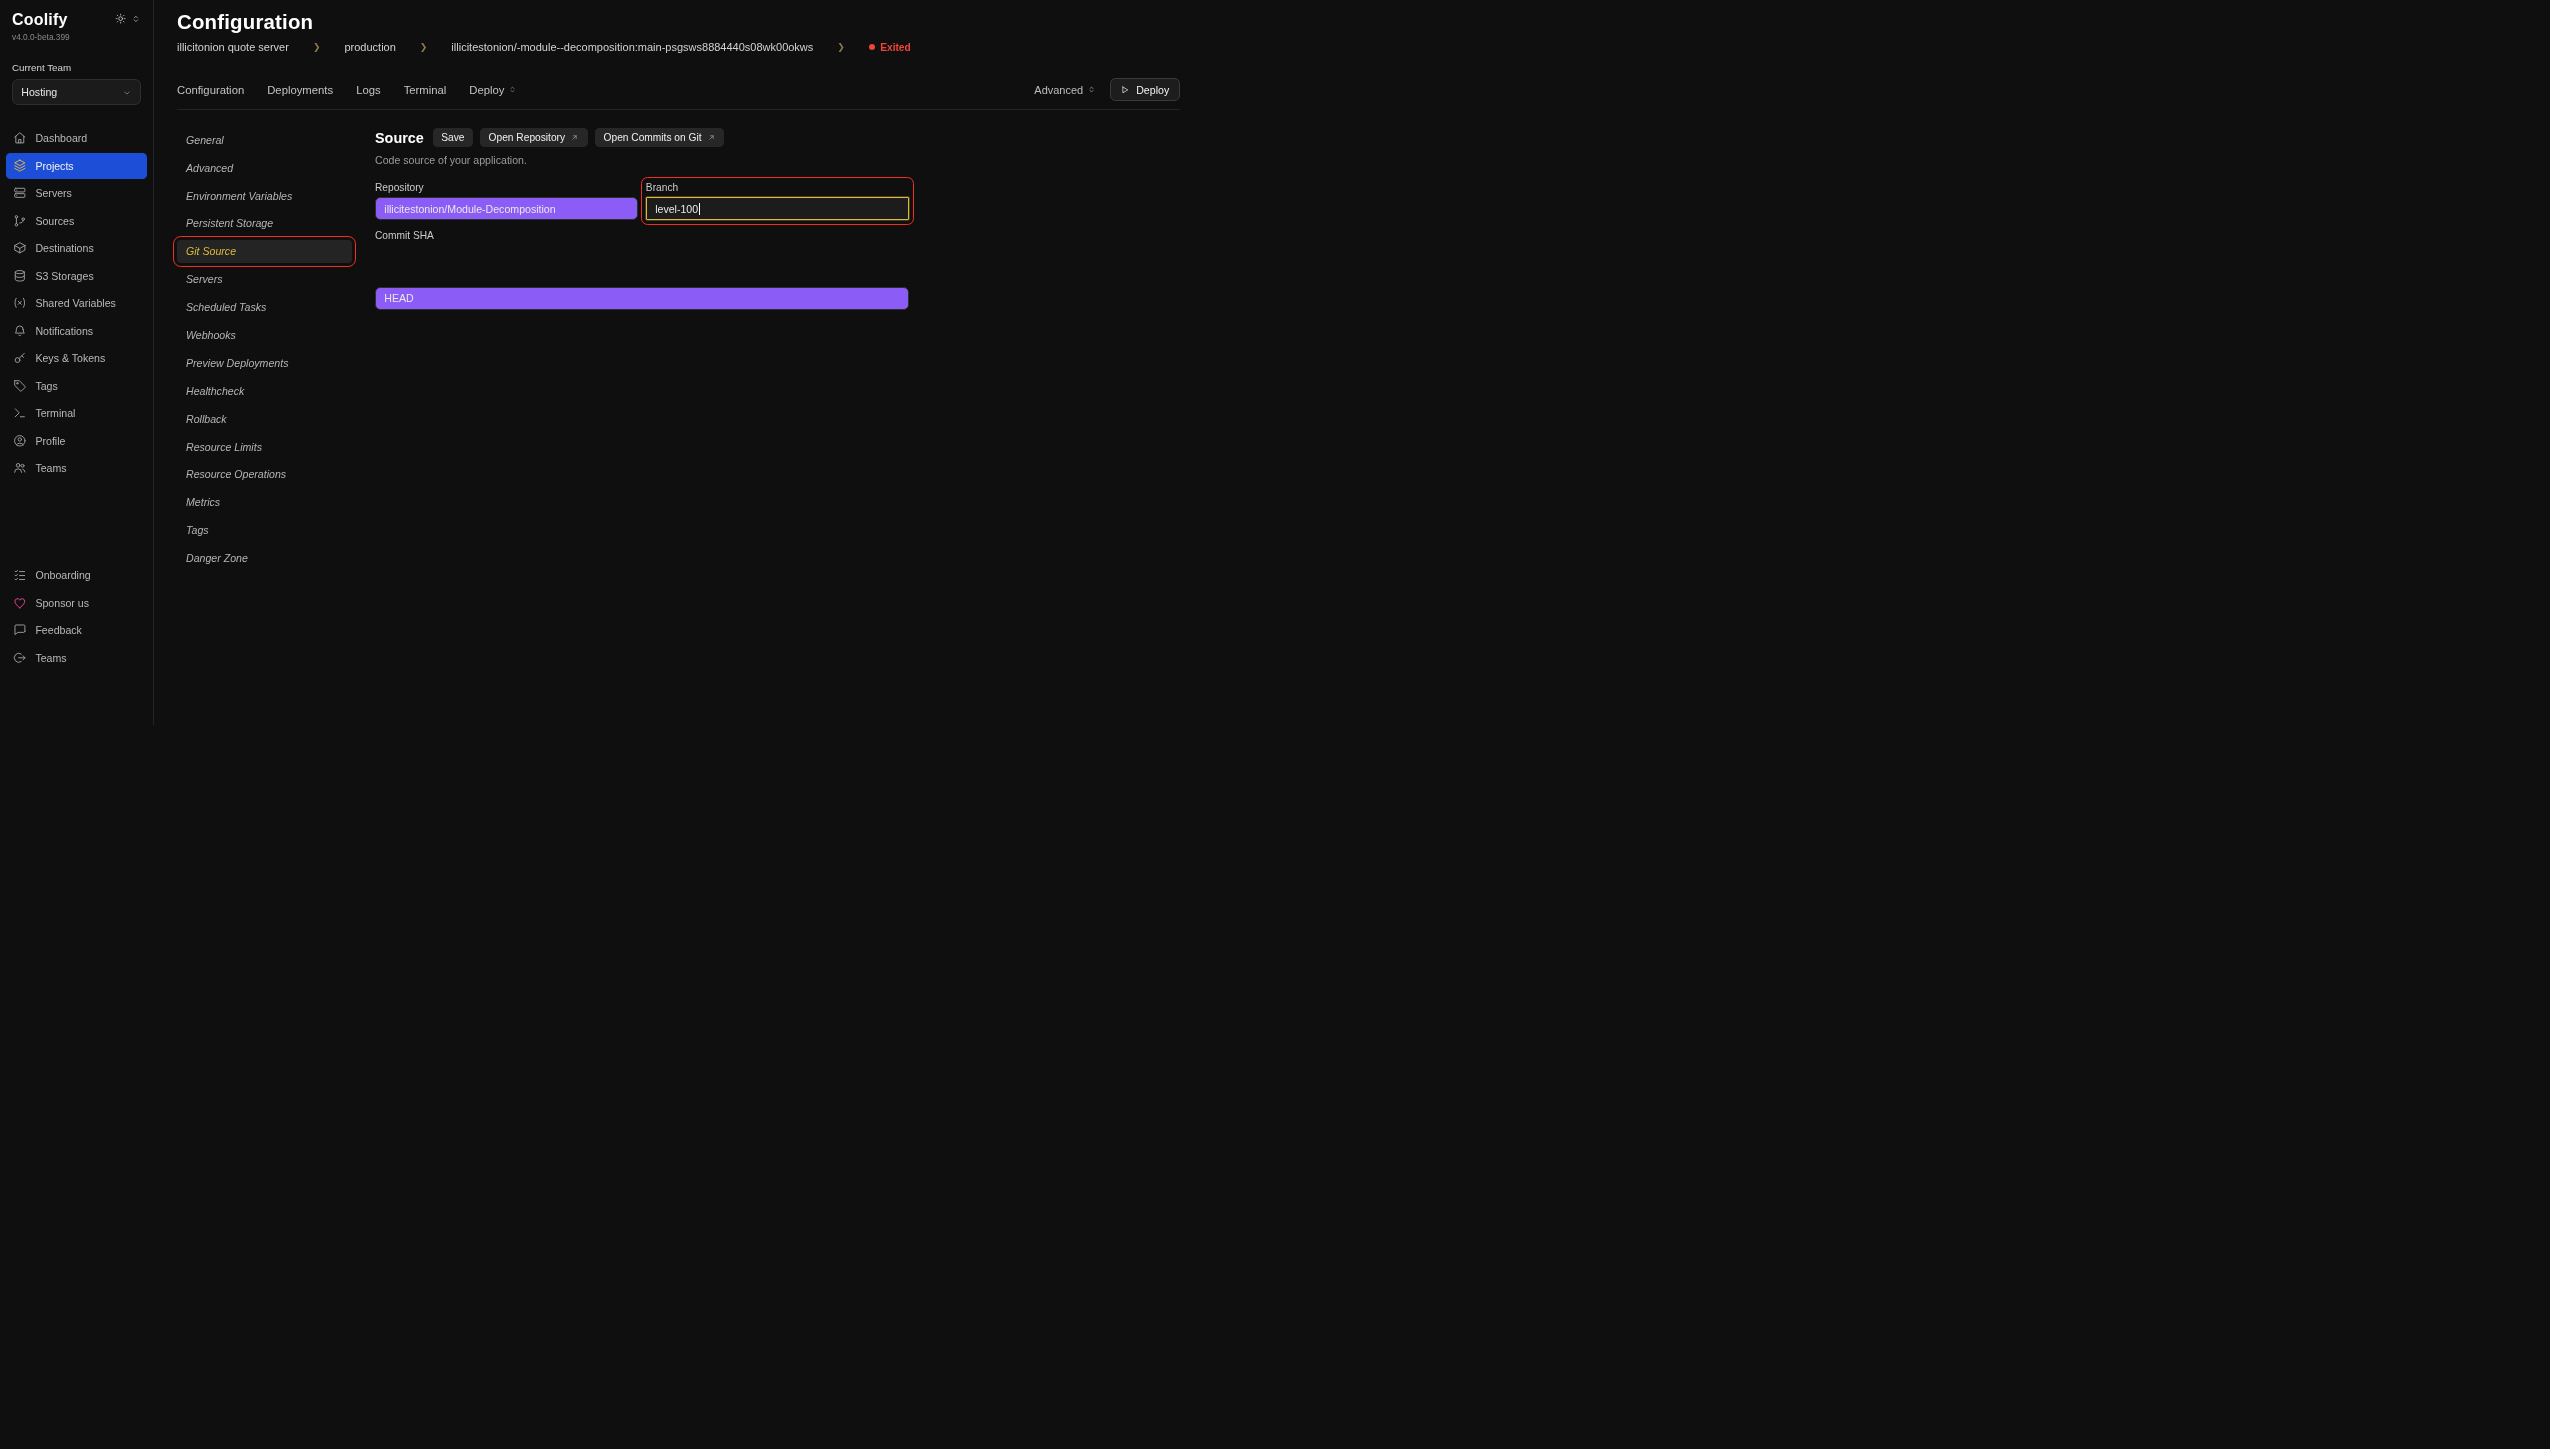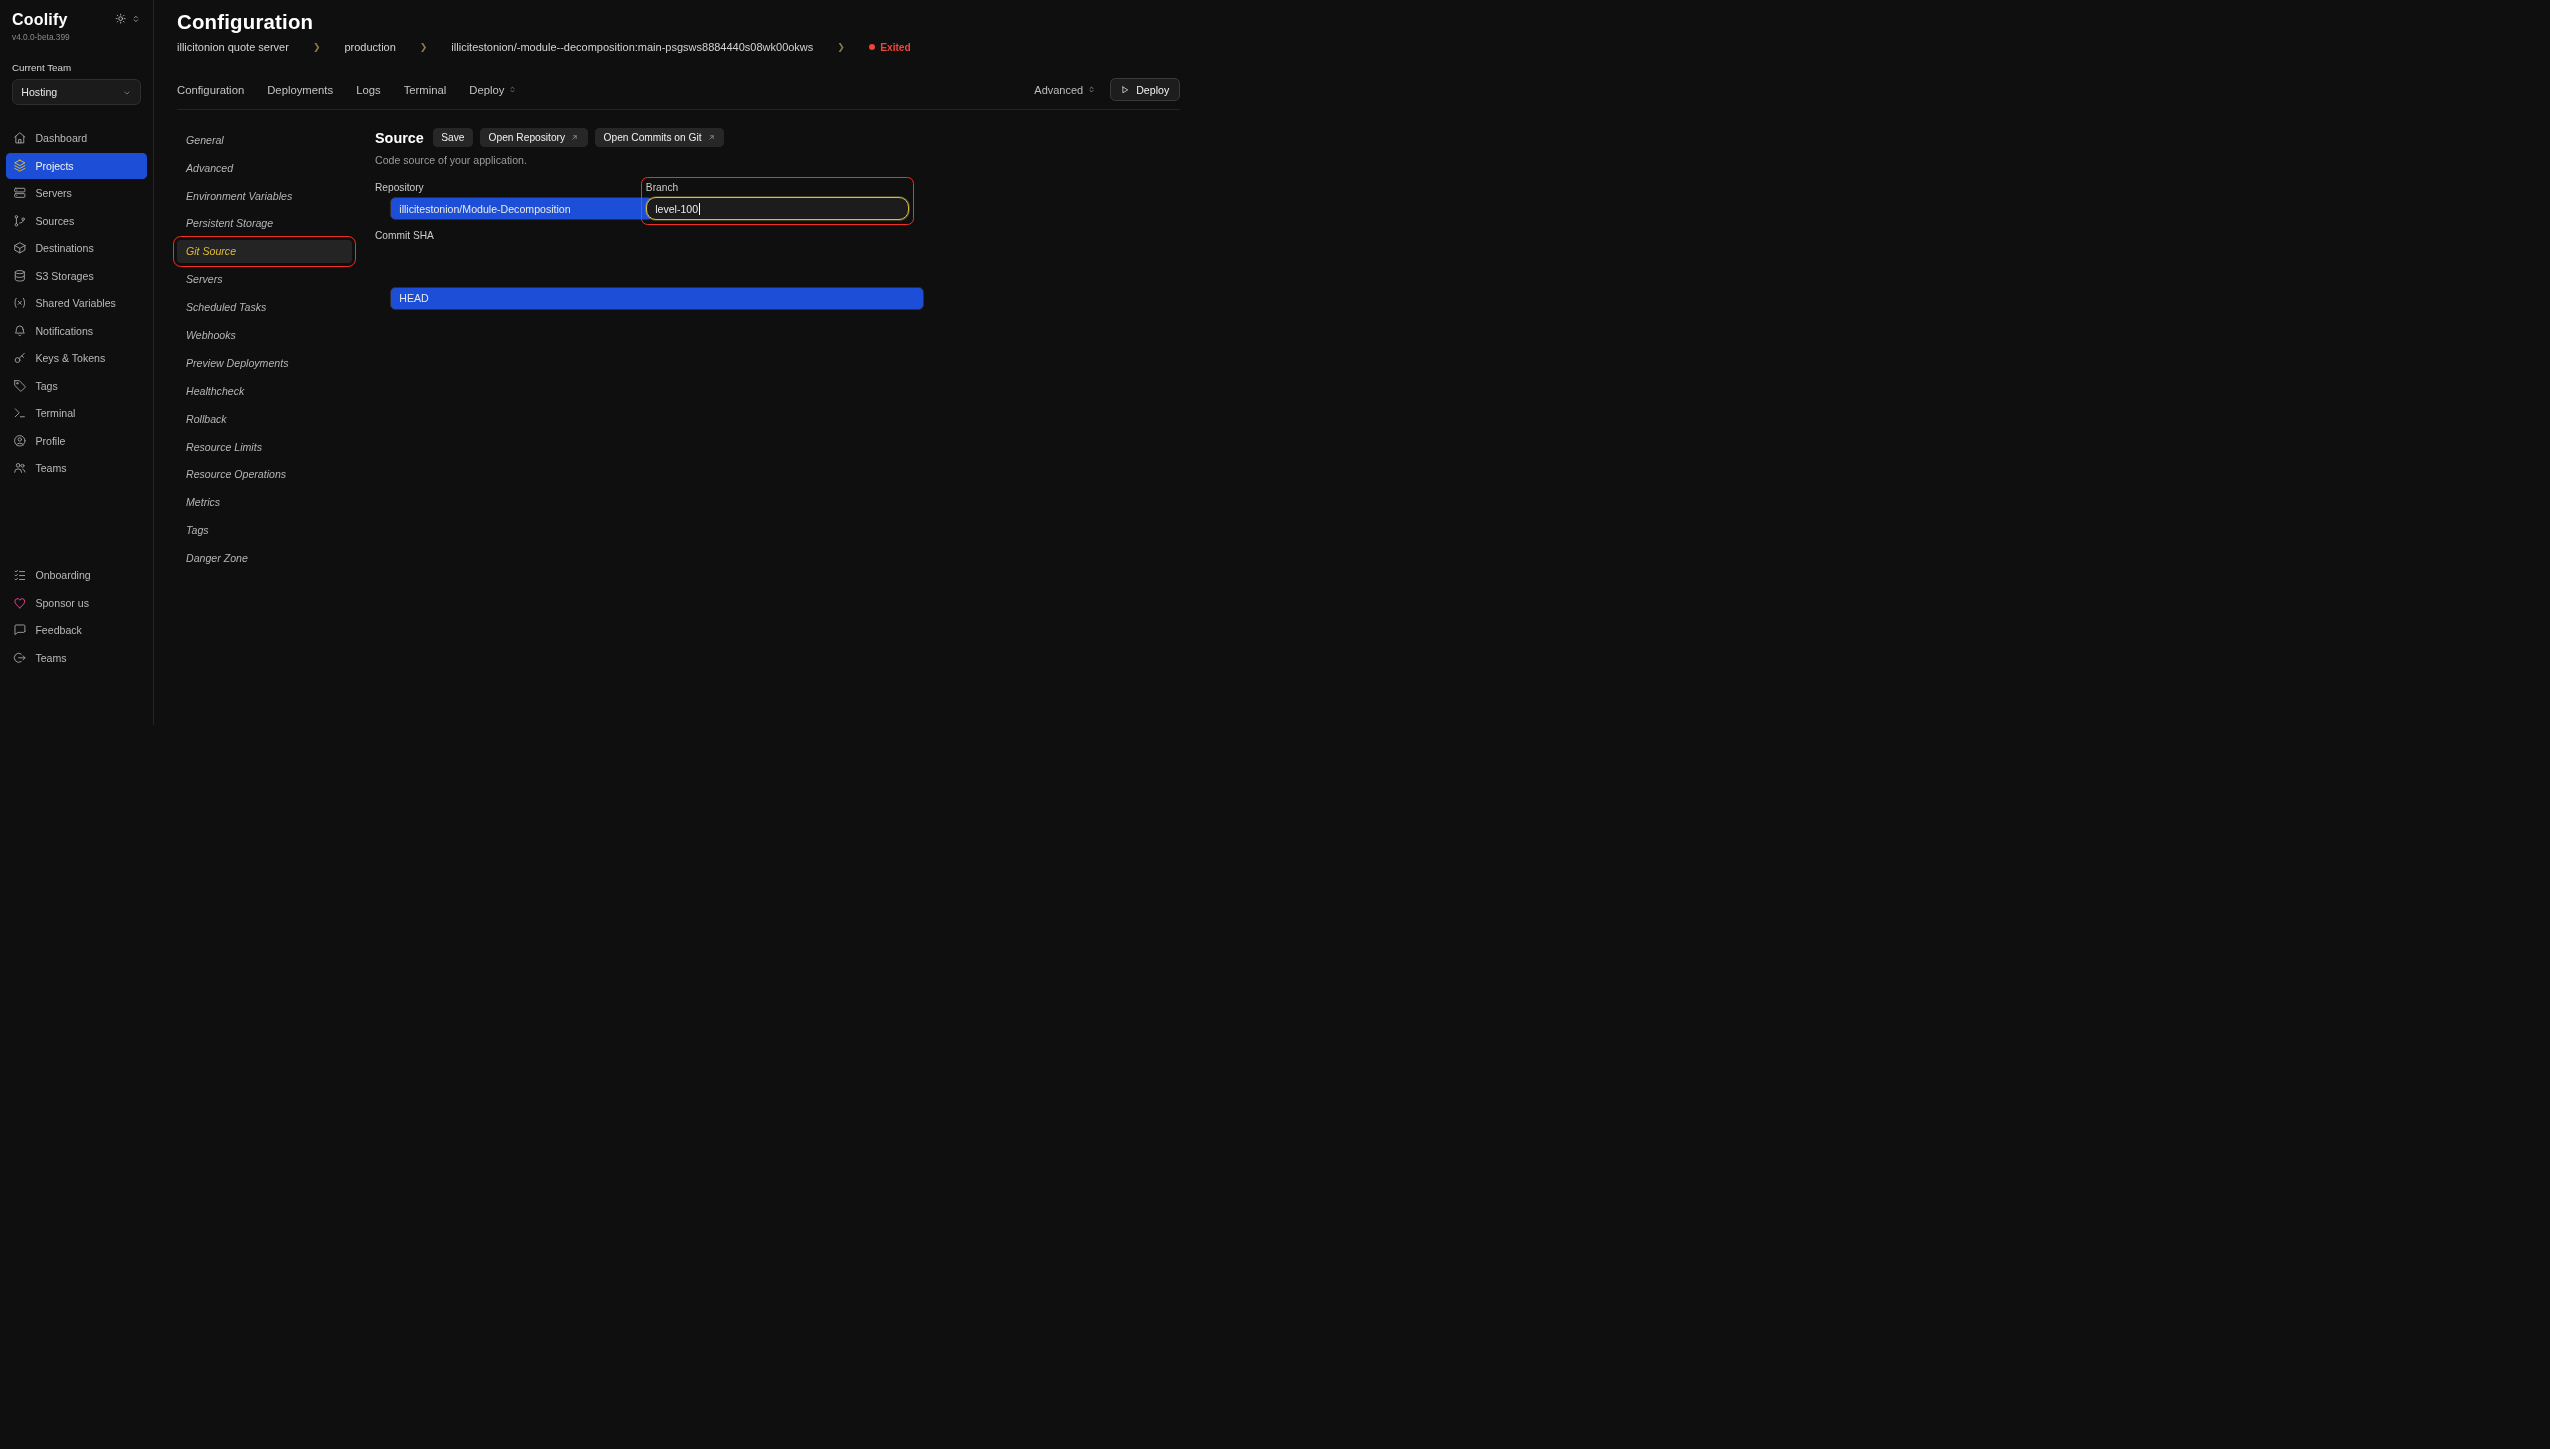--- a/index.html
+++ b/index.html
@@ -66,22 +66,22 @@
   .source-header{display:flex;align-items:center;gap:7.6px;}
   .section-title{font-size:14.4px;font-weight:700;color:#fff;margin-right:1.5px;}
   .btn{display:flex;align-items:center;gap:5.3px;background:#272727;border:none;color:#f0f0f0;font-size:10.2px;padding:3.8px 8.3px;border-radius:4.5px;cursor:pointer;font-family:inherit;}
   .btn .ext{color:#ababab;}
   .subtitle{margin-top:6.8px;color:#9b9b9b;font-size:10.6px;}
 
   .form-grid{display:grid;grid-template-columns:1fr 1fr 1fr;column-gap:7.6px;row-gap:9.8px;margin-top:16px;}
   .field{display:flex;flex-direction:column;}
   .field.full{grid-column:1 / span 2;gap:41px;}
   .field label{font-size:10.2px;color:#cbcbcb;margin-bottom:4.5px;}
-  .text-input{width:100%;height:23px;background:#1d4ed8;border:0.8px solid #2d2d2d;border-radius:5.3px;color:#e9e9e9;font-size:10.6px;padding:0 8.3px;font-family:inherit;outline:none;margin-left:15px;}
-  .input-like{width:100%;height:23px;background:#1c1c1c;border:0.8px solid #2d2d2d;border-radius:10px;color:#e9e9e9;font-size:10.6px;padding:0 8.3px;display:flex;align-items:center;cursor:text;}
+  .text-input{width:100%;height:23px;background:#8b5cf6;border:0.8px solid #2d2d2d;border-radius:5.3px;color:#e9e9e9;font-size:10.6px;padding:0 8.3px;font-family:inherit;outline:none;}
+  .input-like{width:100%;height:23px;background:#1c1c1c;border:0.8px solid #2d2d2d;border-radius:1px;color:#e9e9e9;font-size:10.6px;padding:0 8.3px;display:flex;align-items:center;cursor:text;}
   .input-like.focused{border:1.1px solid var(--accent);box-shadow:0 0 0 0.8px rgba(222,187,58,.35);}
   .caret{display:inline-block;width:1.1px;height:12px;background:#fff;margin-left:0.8px;animation:blink 1.1s step-end infinite;}
   @keyframes blink{50%{opacity:0;}}
   .field.annotated{outline:1.9px solid var(--annotation);outline-offset:4.5px;border-radius:1.5px;}
 </style>
 </head>
 <body>
 
 <aside class="sidebar">
   <div class="brand-row">

